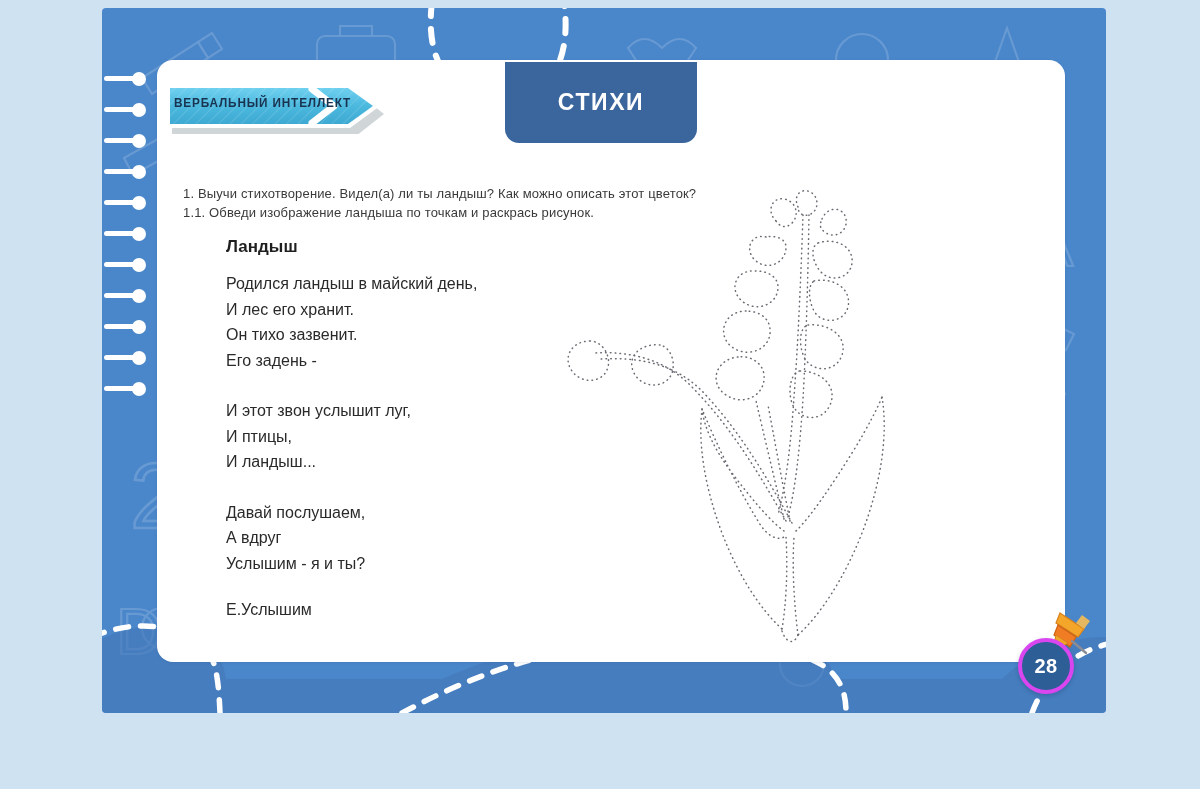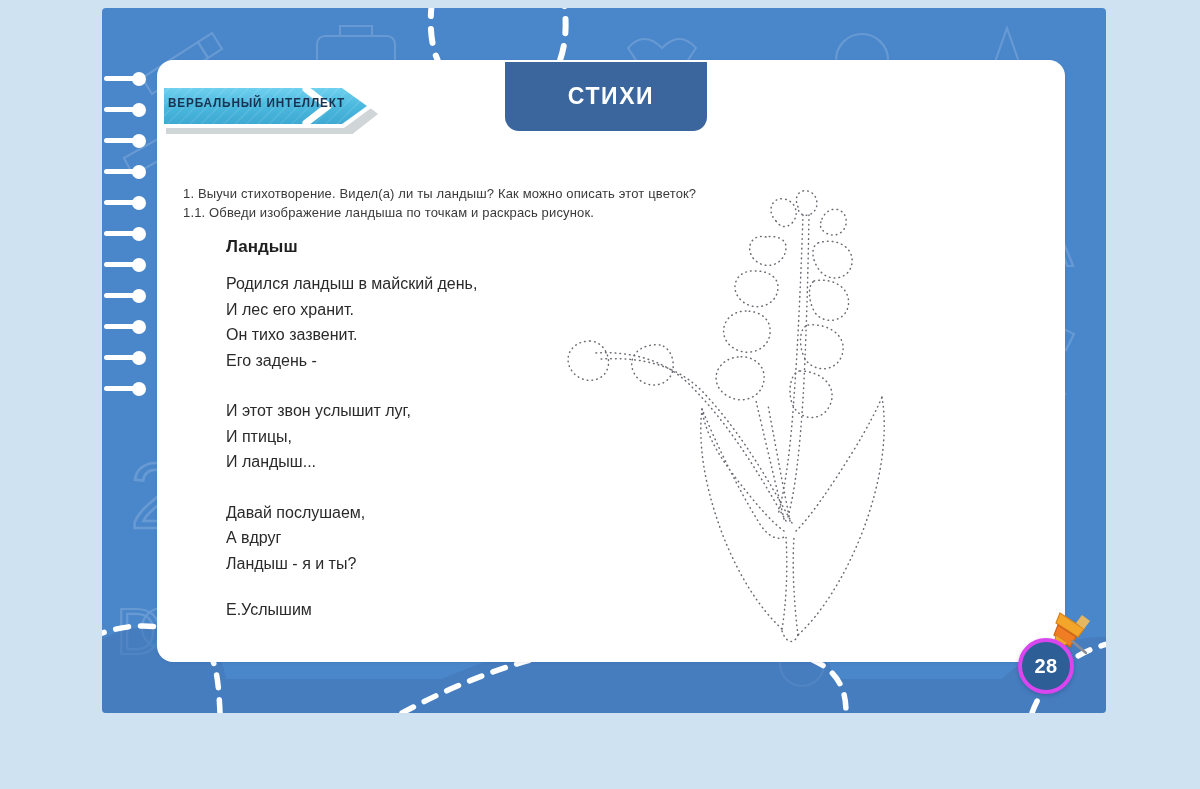--- a/index.html
+++ b/index.html
@@ -91,21 +91,21 @@
     top: -2px;
     width: 14px;
     height: 14px;
     background: #ffffff;
     border-radius: 50%;
   }
 
   
   .vi-badge {
     position: absolute;
-    left: 154px;
+    left: 160px;
     top: 80px;
     width: 228px;
     height: 54px;
   }
   .vi-badge svg { display: block; }
   .vi-label {
     position: absolute;
     left: 14px;
     top: 0;
     height: 46px;
@@ -120,27 +120,26 @@
     transform: scaleX(0.94);
     transform-origin: left center;
   }
 
   
   .title-tab {
     position: absolute;
     left: 505px;
     top: 62px;
     width: 192px;
-    height: 69px;
+    height: 81px;
     background: #3a669d;
     border-radius: 0 0 14px 14px;
     display: flex;
     align-items: center;
     justify-content: center;
-    padding-left: 10px;
   }
   .title-tab-text {
     color: #ffffff;
     font-size: 23px;
     font-weight: bold;
     letter-spacing: 1.6px;
   }
 
   
   .instructions {
@@ -391,21 +390,21 @@
       <div class="poem-line">И этот звон услышит луг,</div>
       <div class="poem-line">И птицы,</div>
       <div class="poem-line">И ландыш...</div>
     </div>
 
     <div class="poem-gap"></div>
 
     <div>
       <div class="poem-line">Давай послушаем,</div>
       <div class="poem-line">А вдруг</div>
-      <div class="poem-line">Ландыш - я и ты?</div>
+      <div class="poem-line">Услышим - я и ты?</div>
     </div>
 
     <div class="poem-author">Е.Услышим</div>
   </div>
 
   <svg class="flower" viewBox="0 0 360 470">
     <g class="dotted">
 
       <path d="M243 30 C 241 90, 238 160, 234 212 C 231 258, 226 300, 218 330"></path>
       <path d="M249 30 C 248 92, 246 162, 243 214 C 240 260, 236 302, 228 332"></path>

